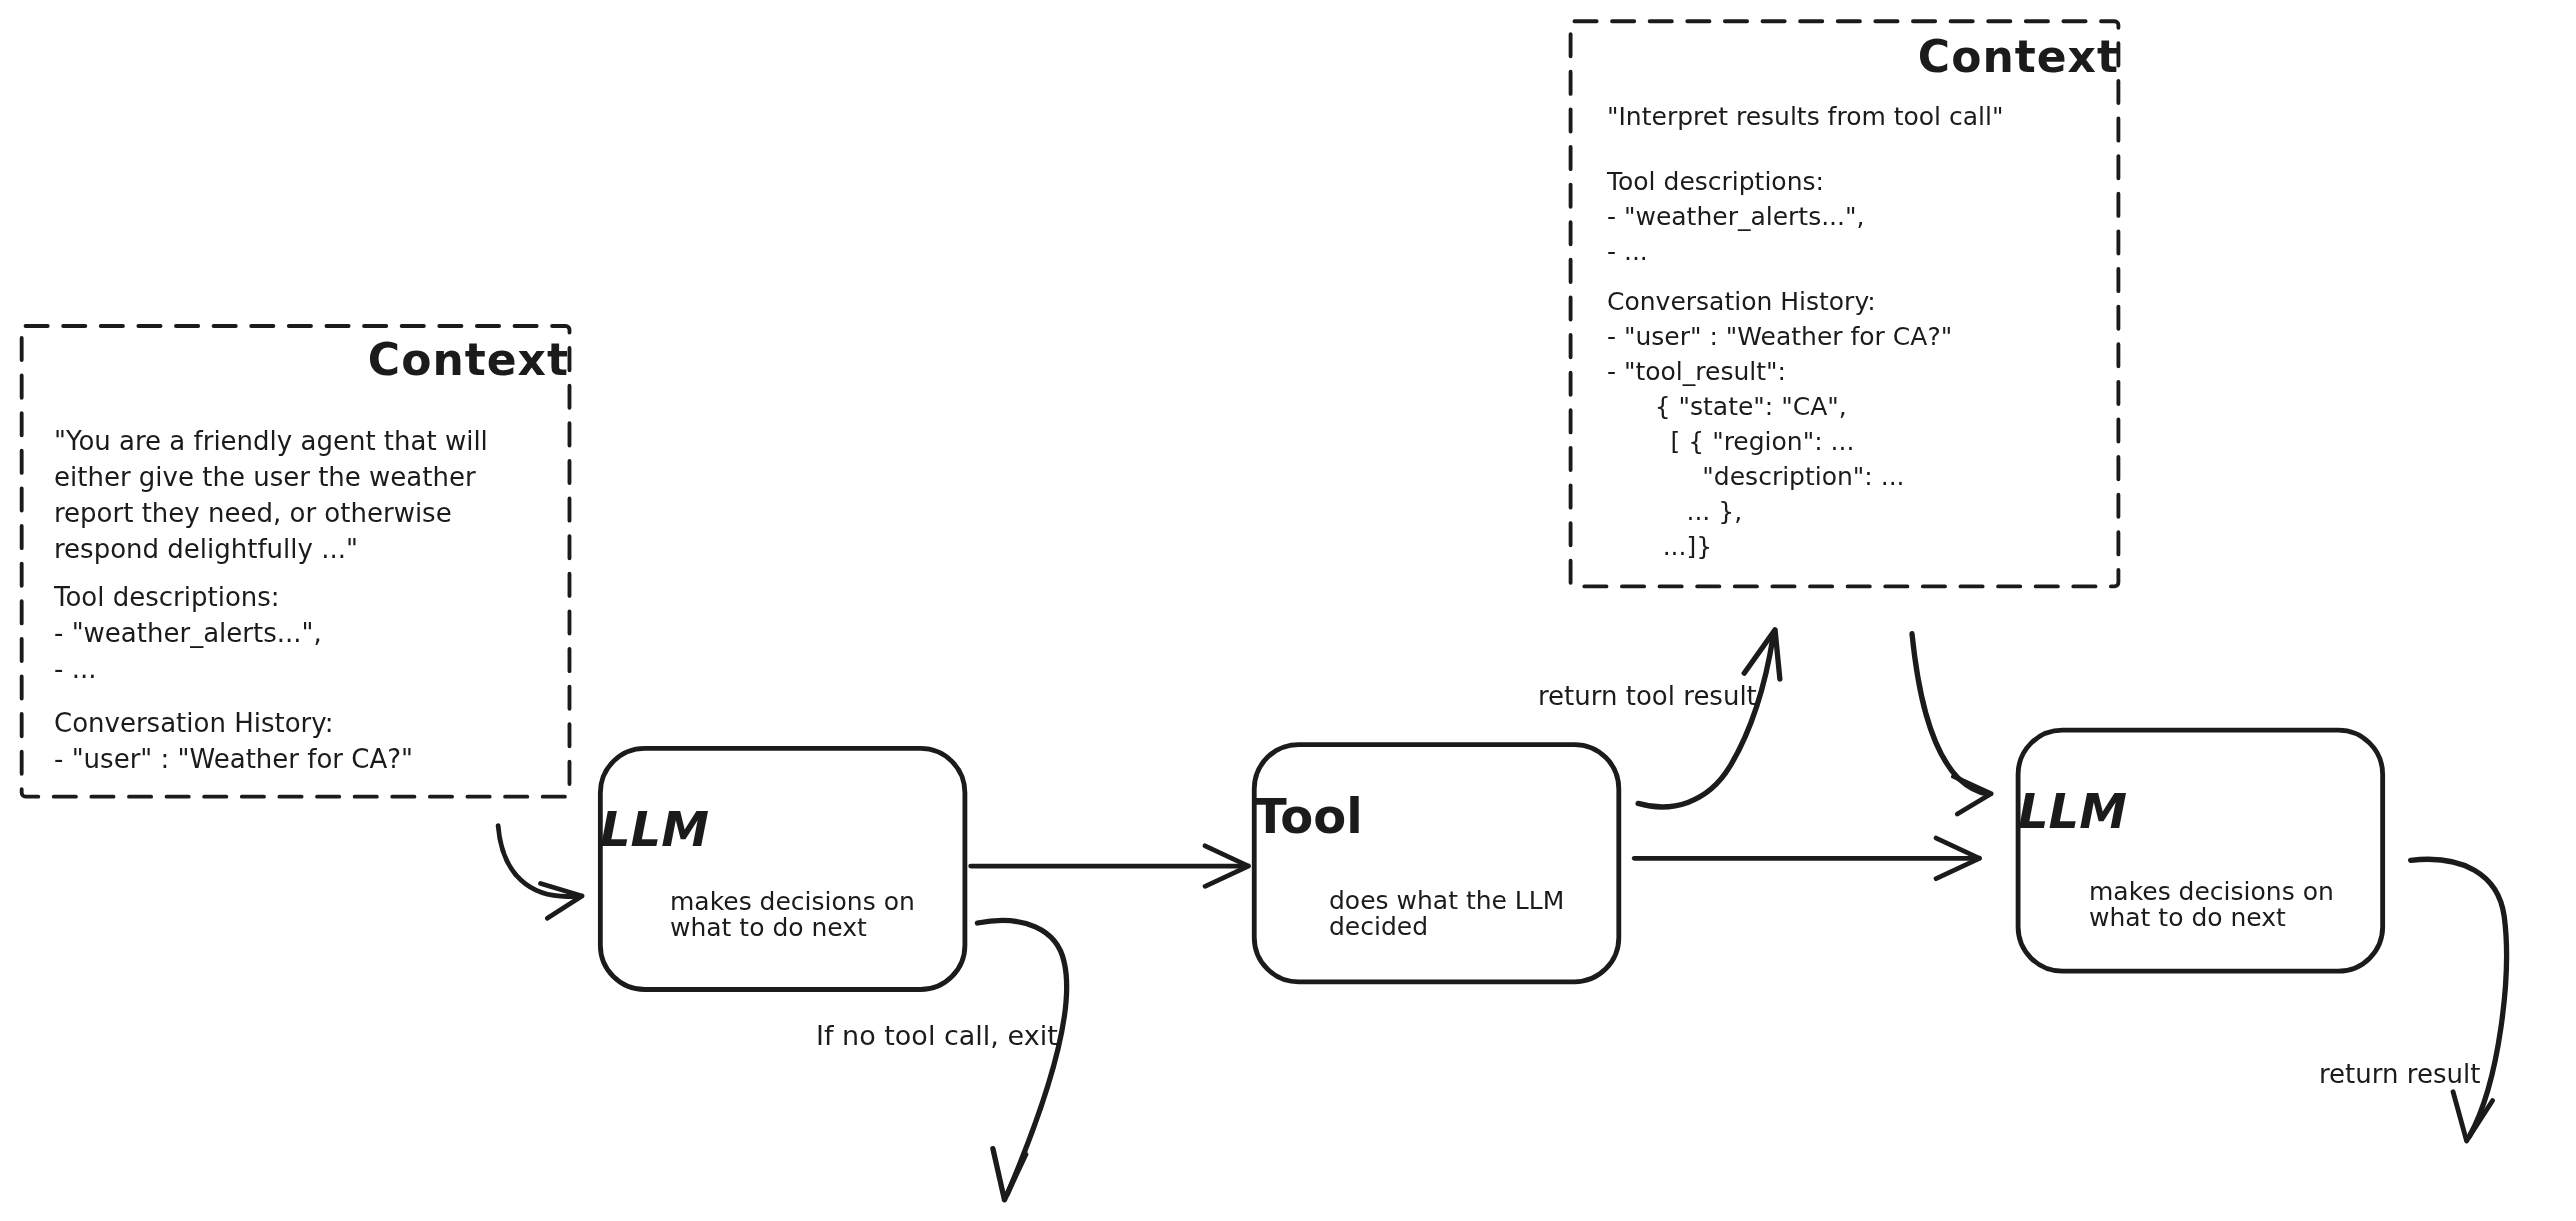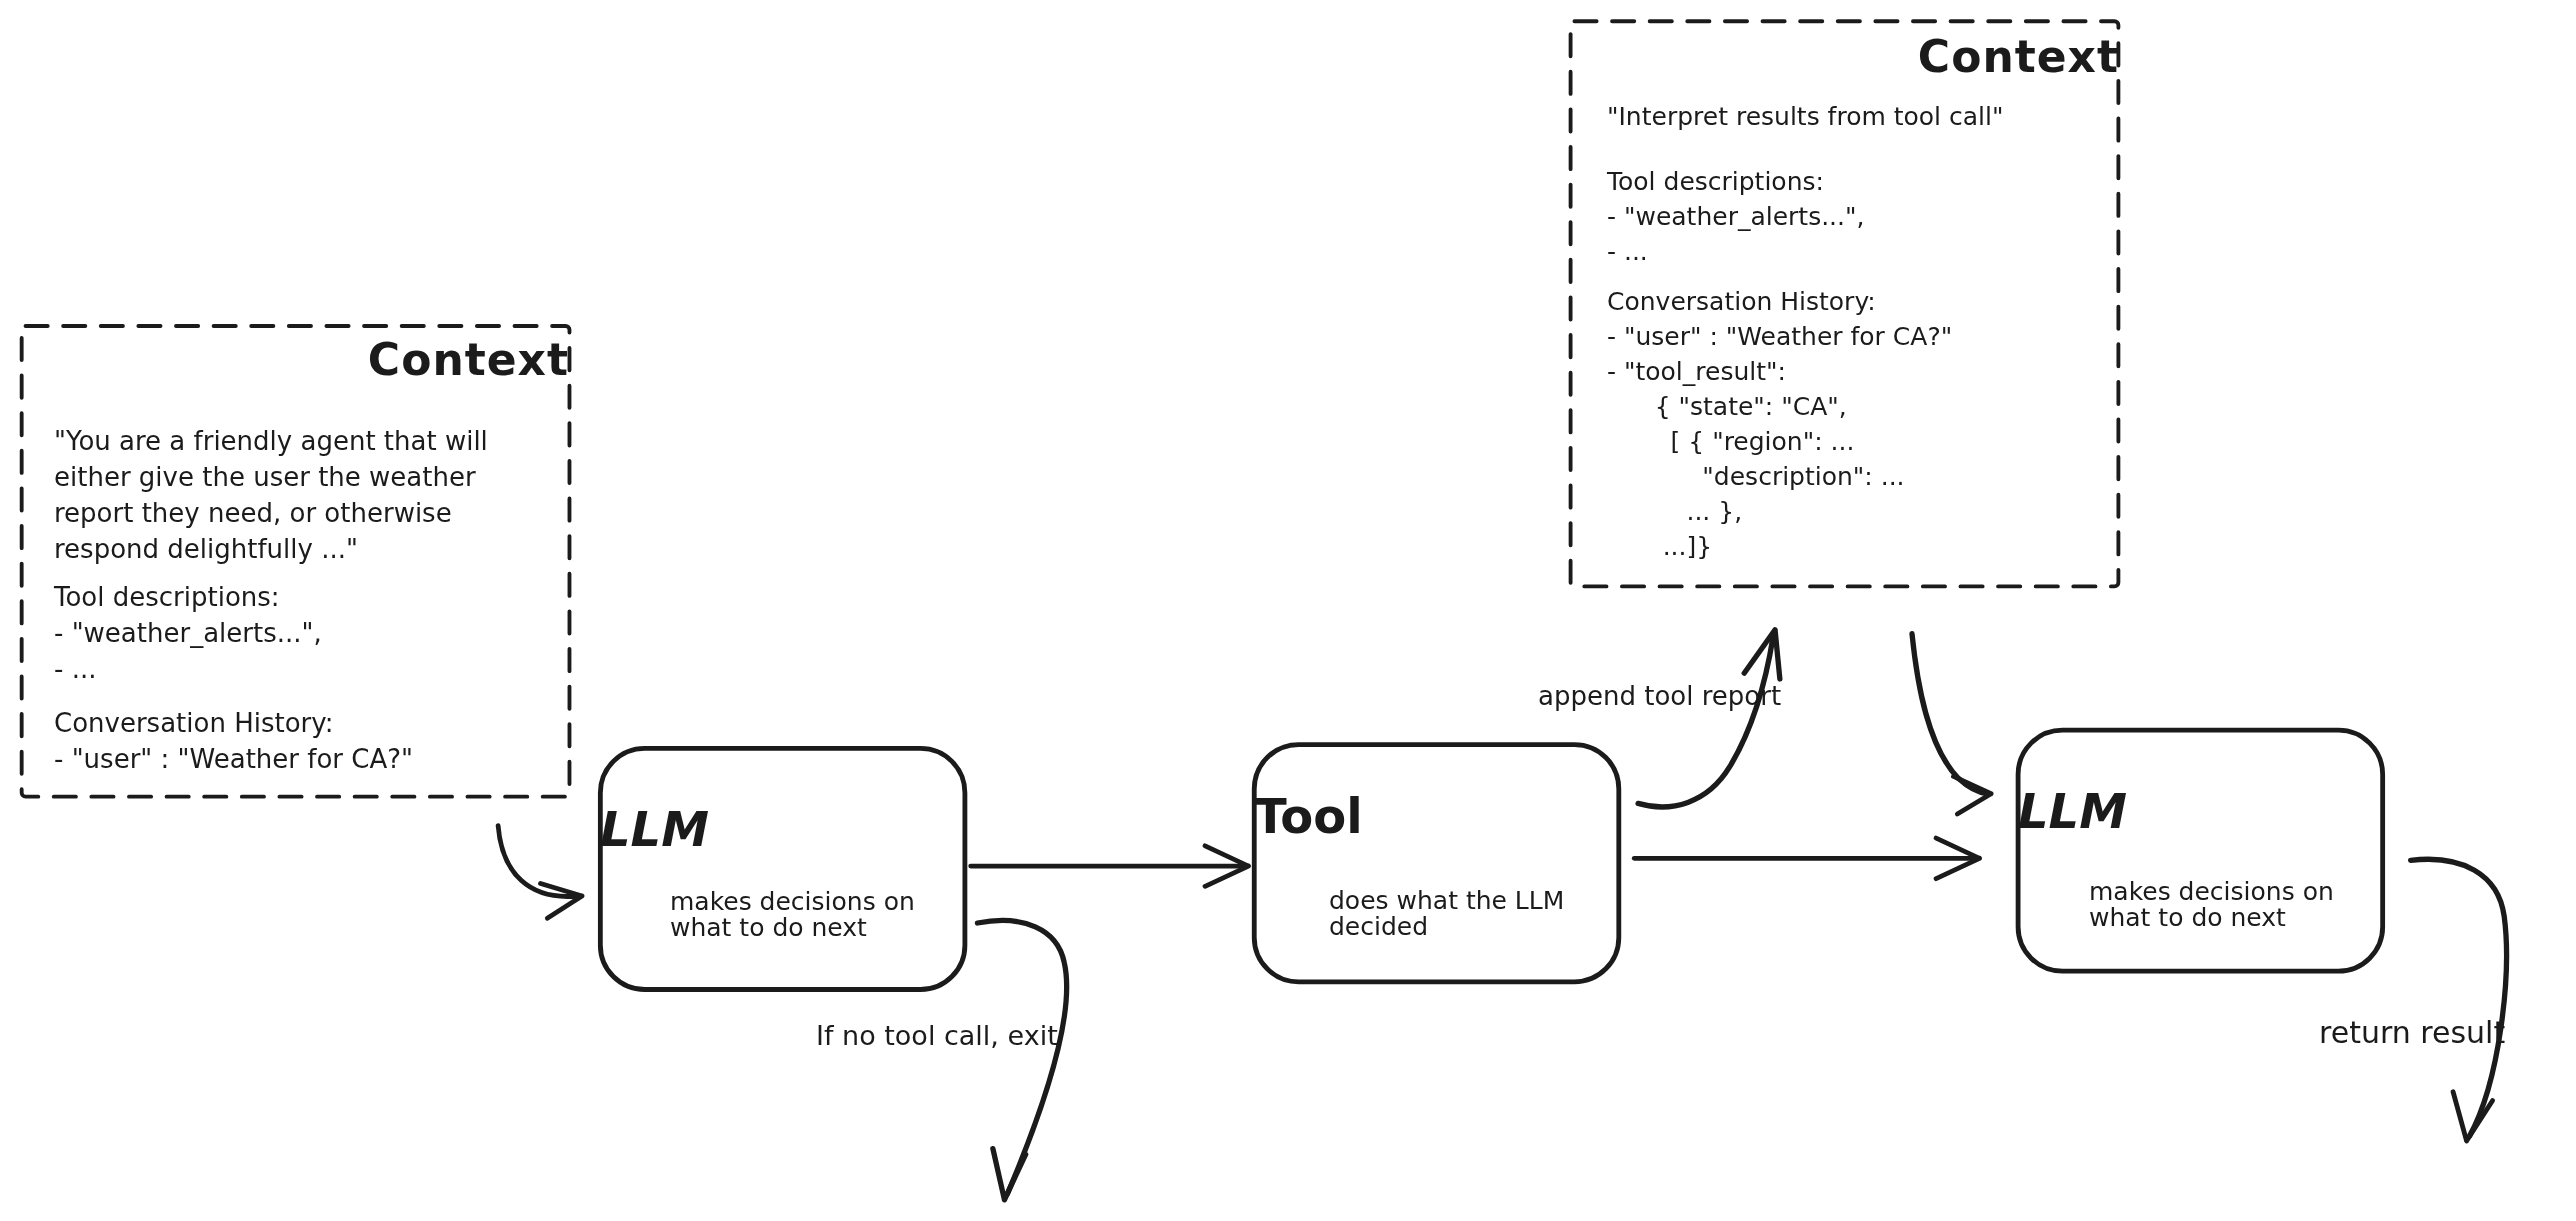--- a/index.html
+++ b/index.html
@@ -26,21 +26,21 @@
     font-weight:700;
     text-align:left;
     white-space:nowrap;
   }
   .italic{font-style:italic;}
   .pre{white-space:pre;font-size:26px;line-height:36px;}
   .pre-sm{white-space:pre;font-size:25px;line-height:35px;}
   .sub{white-space:pre;font-size:25px;line-height:26px;}
   .lbl{font-size:26px;white-space:nowrap;}
   .lbl-lg{font-size:27px;white-space:nowrap;}
-  .lbl-sm{font-size:30px;white-space:nowrap;}
+  .lbl-sm{font-size:26px;white-space:nowrap;margin-top:44px;}
 </style>
 </head>
 <body>
 
 <div class="canvas">
 
   <svg class="strokes" width="2576" height="1221" viewBox="0 0 2670 1266">
     <g fill="none" stroke="#1b1b1b" stroke-linecap="round" stroke-linejoin="round">
 
       <rect x="22" y="338" width="568" height="488" rx="4" stroke-width="4" stroke-dasharray="23 16"></rect>
@@ -103,18 +103,18 @@
 what to do next</div>
 
   <div class="abs node-title" style="left:1254px;top:788px;width:365px;">Tool</div>
   <div class="abs sub" style="left:1329px;top:888px;">does what the LLM
 decided</div>
 
   <div class="abs node-title italic" style="left:2018px;top:783px;width:365px;">LLM</div>
   <div class="abs sub" style="left:2089px;top:879px;">makes decisions on
 what to do next</div>
 
-  <div class="abs lbl" style="left:1538px;top:681px;">append tool report</div>
+  <div class="abs lbl" style="left:1538px;top:681px;">return tool result</div>
   <div class="abs lbl-lg" style="left:816px;top:1012px;margin-top:8px;">If no tool call, exit</div>
   <div class="abs lbl-sm" style="left:2319px;top:1015px;">return result</div>
 
 </div>
 
 
 </body></html>

